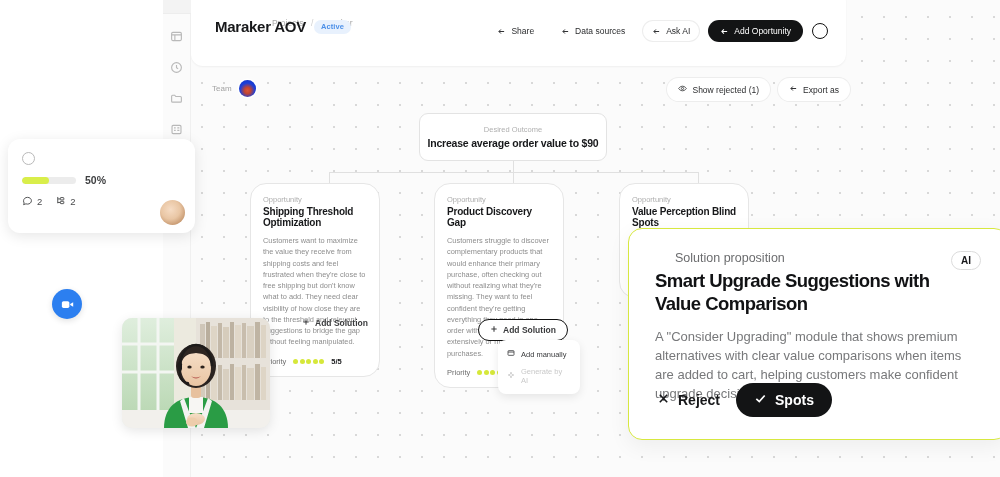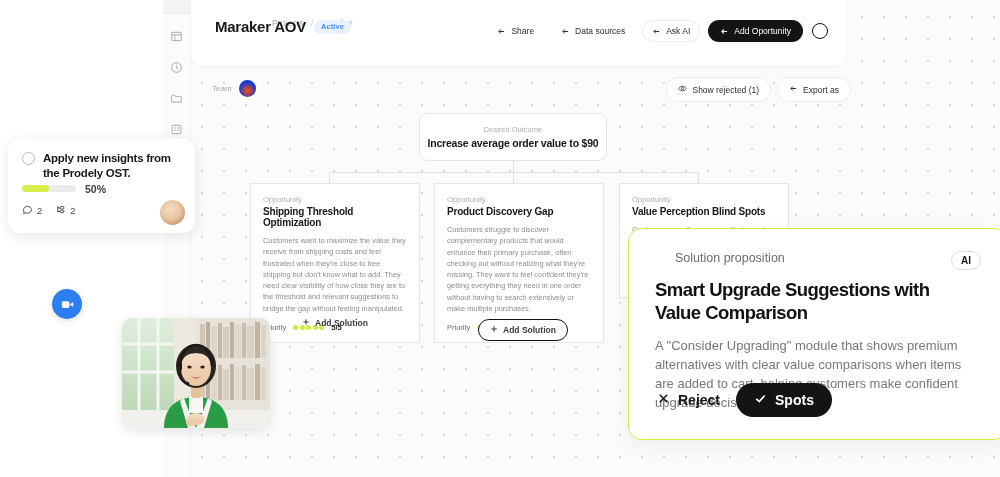--- a/index.html
+++ b/index.html
@@ -99,22 +99,22 @@
     z-index:3;
   }
   .outcome-kicker{font-size:7.5px;color:#b0b0b0;}
   .outcome-title{font-size:10.5px;font-weight:700;color:#17181a;letter-spacing:-.2px;}
 
   
   .conn { position:absolute; background:#e0e0e0; z-index:1;}
 
   
   .opp {
-    position:absolute; top:183px; width:170px;
-    background:#fff; border:1px solid #e6e6e6; border-radius:0;
+    position:absolute; top:183px; width:130px;
+    background:#fff; border:1px solid #e6e6e6; border-radius:16px;
     padding:11px 12px 10px; z-index:2;
   }
   .opp-kicker{font-size:7.5px;color:#aeaeae;margin-bottom:2px;}
   .opp-title{font-size:10px;font-weight:700;color:#17181a;letter-spacing:-.2px;margin-bottom:7px;}
   .opp-body{font-size:7.4px;line-height:1.52;color:#8d8d8d;}
   .opp-foot{display:flex;align-items:center;gap:7px;margin-top:9px;}
   .opp-foot .lbl{font-size:7.5px;color:#6d6d6d;font-weight:500;}
   .stars{display:flex;gap:1.5px;}
   .star{width:5px;height:5px;border-radius:50%;background:#d6e83a;}
   .score{font-size:7.5px;font-weight:700;color:#17181a;}
@@ -145,21 +145,21 @@
     padding:22px 26px 0; z-index:9;
     box-shadow:0 6px 22px rgba(0,0,0,.06);
   }
   .ai-top{display:flex;align-items:flex-start;justify-content:space-between;}
   .ai-kicker{font-size:12.5px;color:#6b6c6e;font-weight:400;margin-left:20px;}
   .ai-chip{
     border:1px solid #dcdcdc;border-radius:12px;padding:3px 9px;
     font-size:10px;font-weight:700;color:#17181a;text-align:right;
   }
   .ai-title{
-    margin-top:9px;font-size:18.5px;font-weight:700;color:#111214;
+    font-size:18.5px;font-weight:700;color:#111214;
     letter-spacing:-.55px;line-height:1.22; max-width:320px;
   }
   .ai-desc{
     margin-top:13px;font-size:13px;line-height:1.45;color:#77787a;max-width:330px;
   }
   .ai-actions{position:absolute;left:26px;bottom:22px;display:flex;align-items:center;gap:14px;}
   .btn-reject{
     display:flex;align-items:center;gap:8px;background:transparent;border:none;cursor:pointer;
     font-size:14px;font-weight:600;color:#17181a;padding:4px 2px;
   }
@@ -171,21 +171,21 @@
 
   
   .task-card{
     position:absolute; left:8px; top:139px; width:187px; height:94px;
     background:#fff;border-radius:12px;box-shadow:0 3px 14px rgba(0,0,0,.10);
     padding:12px 14px; z-index:10;
   }
   .task-head{display:flex;gap:8px;align-items:flex-start;}
   .task-radio{width:13px;height:13px;border-radius:50%;border:1.4px solid #b9b9b9;flex:0 0 auto;margin-top:1px;}
   .task-title{font-size:11.5px;font-weight:700;color:#17181a;line-height:1.3;letter-spacing:-.25px;}
-  .task-prog{display:flex;align-items:center;gap:9px;margin-top:2px;}
+  .task-prog{display:flex;align-items:center;gap:9px;margin-top:9px;}
   .bar{width:54px;height:7px;border-radius:5px;background:#ececec;overflow:hidden;}
   .bar-fill{height:100%;background:#d9ee4a;border-radius:5px;}
   .pct{font-size:10.5px;font-weight:600;color:#3f4042;}
   .task-foot{display:flex;align-items:center;gap:13px;margin-top:9px;}
   .tf-item{display:flex;align-items:center;gap:4px;font-size:9.5px;color:#4a4b4d;font-weight:500;}
   .tf-item svg{width:11px;height:11px;}
   .task-avatar{
     position:absolute;right:10px;bottom:8px;width:25px;height:25px;border-radius:50%;
     background:radial-gradient(circle at 42% 38%, #f6dcc4 0%, #e9c6a4 45%, #c89a72 75%, #8e6a4c 100%);
     box-shadow:0 0 0 2px #fff;
@@ -378,20 +378,35 @@
     <span>Add Solution</span>
   </div>
 
   <div class="add-sol boxed" style="left:478px;top:319px;">
     <span><svg viewBox="0 0 12 12" fill="none" stroke="currentColor" stroke-width="1.6">
           <path d="M6 2v8M2 6h8"></path>
         </svg></span>
     <span>Add Solution</span>
   </div>
 
+  <div class="dropdown">
+    <div class="dd-item">
+      <span><svg viewBox="0 0 12 12" fill="none" stroke="currentColor" stroke-width="1.2">
+            <rect x="1.5" y="2.5" width="9" height="7" rx="1"></rect>
+            <path d="M1.5 4.6h9"></path>
+          </svg></span>
+      <span>Add manually</span>
+    </div>
+    <div class="dd-item dim">
+      <span><svg viewBox="0 0 12 12" fill="none" stroke="currentColor" stroke-width="1.2">
+            <path d="M6 1.5 7 4.8 10.3 6 7 7.2 6 10.5 5 7.2 1.7 6 5 4.8z"></path>
+          </svg></span>
+      <span>Generate by AI</span>
+    </div>
+  </div>
 
   <div class="ai-panel">
     <div class="ai-top">
       <span class="ai-kicker">Solution proposition</span>
       <span class="ai-chip">AI</span>
     </div>
     <div class="ai-title">Smart Upgrade Suggestions with Value Comparison</div>
     <div class="ai-desc">A "Consider Upgrading" module that shows premium alternatives with clear value comparisons when items are added to cart, helping customers make confident upgrade decisions.</div>
     <div class="ai-actions">
       <button class="btn-reject">
@@ -405,21 +420,20 @@
               <path d="M2.5 7.3 5.7 10.4 11.5 3.8"></path>
             </svg></span>
         <span>Spots</span>
       </button>
     </div>
   </div>
 
   <div class="task-card">
     <div class="task-head">
       <div class="task-radio"></div>
-      <div class="task-title">Apply new insights from the Prodely OST.</div>
     </div>
     <div class="task-prog">
       <div class="bar">
         <div class="bar-fill" id="taskbar" style="width: 50%;"></div>
       </div>
       <span class="pct">50%</span>
     </div>
     <div class="task-foot">
       <div class="tf-item">
         <span><svg viewBox="0 0 14 14" fill="none" stroke="currentColor" stroke-width="1.2">

